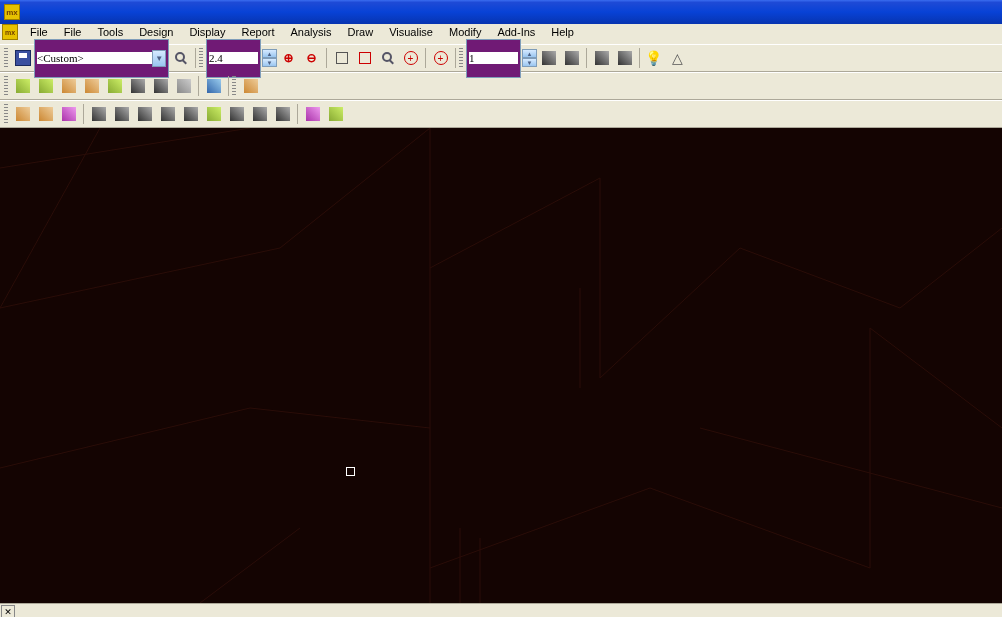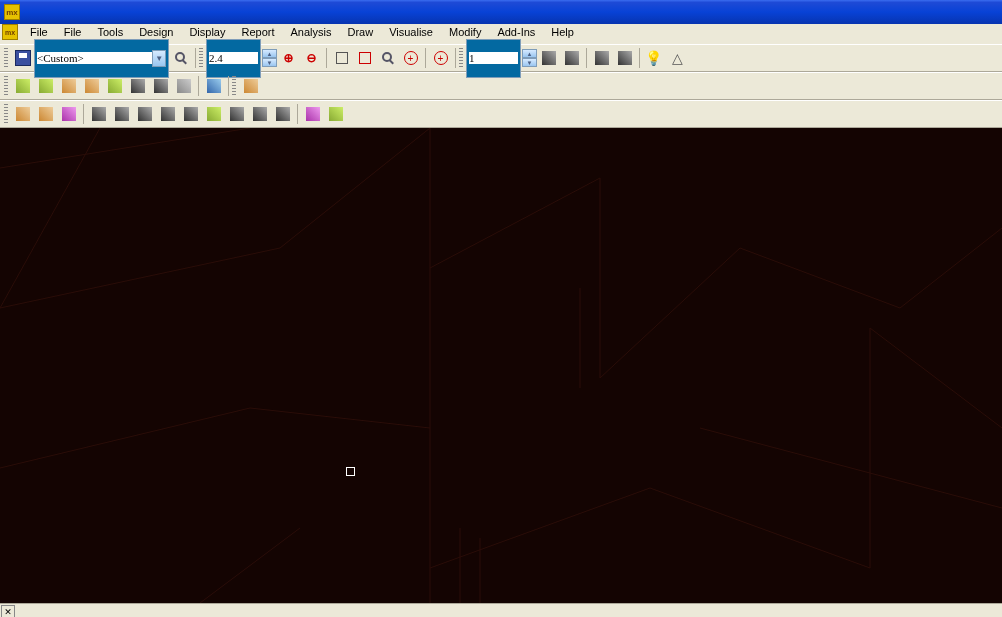--- a/index.html
+++ b/index.html
@@ -82,21 +82,21 @@
 }
 .toolbar .sep {
   width: 1px;
   height: 20px;
   background: #aca899;
   margin: 0 3px;
 }
 .toolbar .combo {
   height: 39px;
   border: 1px solid #7f9db9;
-  background: #0369a1;
+  background: #701a75;
   display: inline-flex;
   align-items: center;
   padding: 0 2px;
 }
 .toolbar .combo input {
   border: none;
   outline: none;
   font-size: 11px;
   font-family: Tahoma;
   width: 100%;

